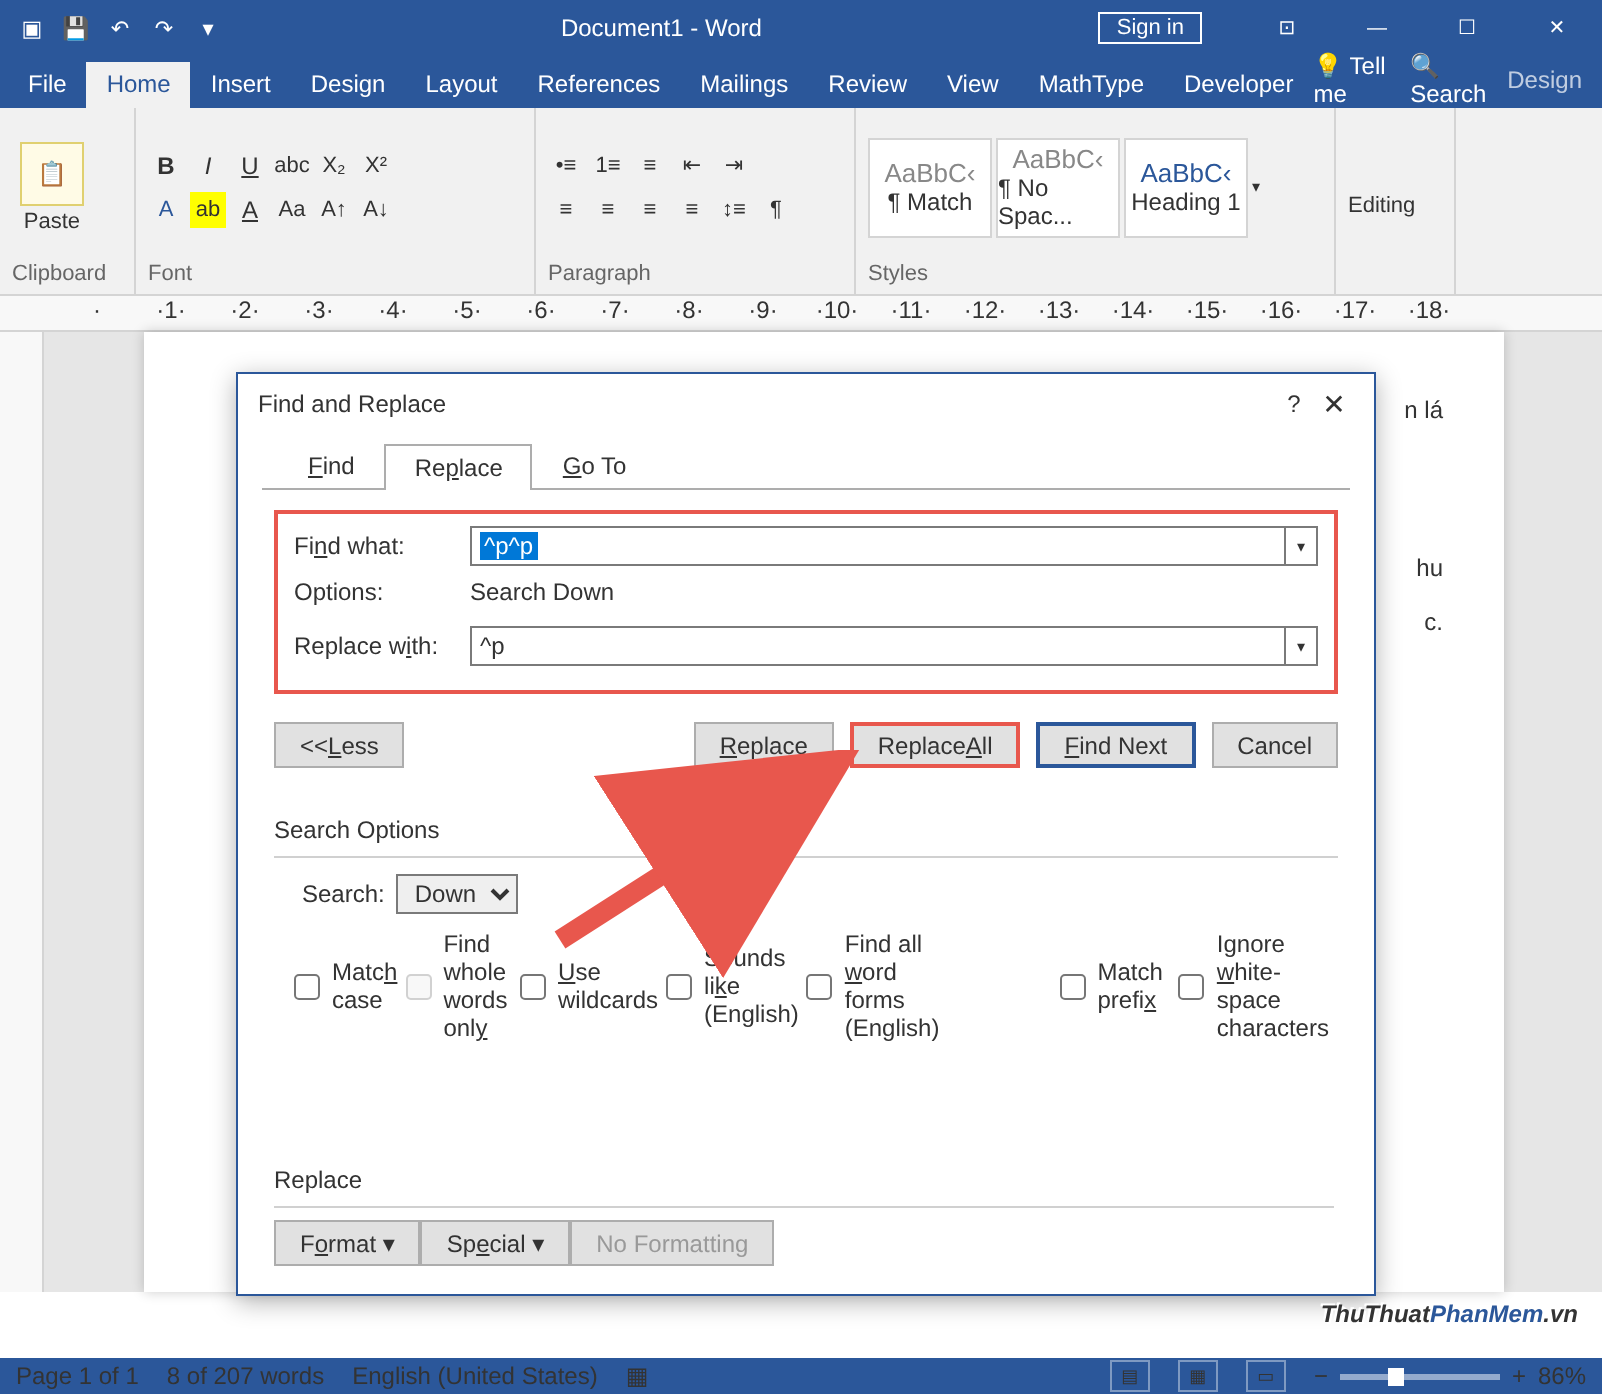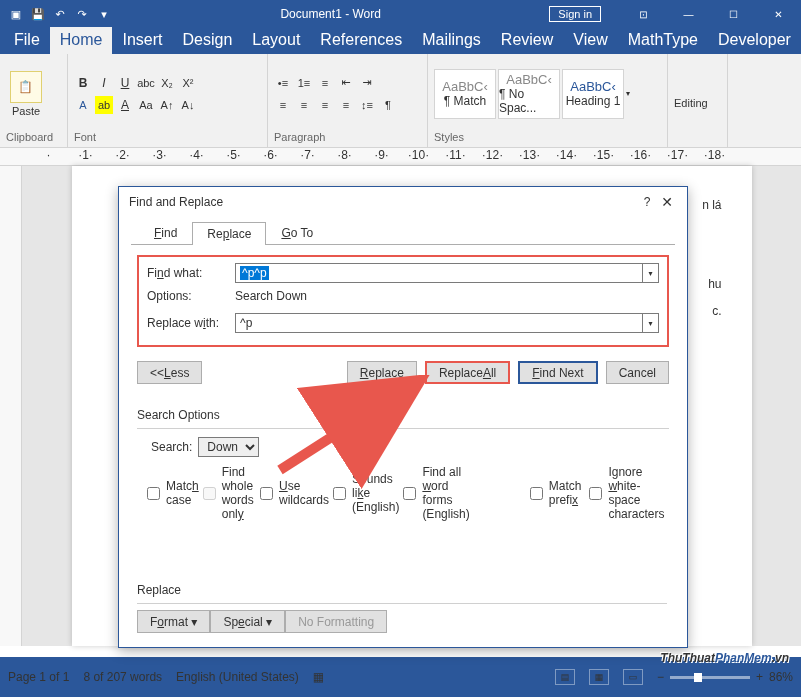--- a/index.html
+++ b/index.html
@@ -9,21 +9,21 @@
 .titlebar{height:28px;background:#2b579a;display:flex;align-items:center;color:#fff}
 .titlebar .qat{display:flex;gap:6px;padding-left:8px;align-items:center}
 .qat-icon{width:16px;height:16px;display:flex;align-items:center;justify-content:center;color:#fff;font-size:11px}
 .titlebar .title{flex:1;text-align:center;font-size:12px;color:#fff}
 .titlebar .signin{border:1px solid #fff;padding:1px 8px;color:#fff;font-size:11px;margin-right:20px}
 .winbtns{display:flex}
 .winbtn{width:45px;height:28px;display:flex;align-items:center;justify-content:center;color:#fff;font-size:10px}
 
 
 .ribbon-tabs{height:26px;background:#2b579a;display:flex;align-items:flex-end;padding-left:4px}
-.rtab{padding:4px 10px 5px;color:#fff;font-size:16px;cursor:pointer}
+.rtab{padding:4px 10px 5px;color:#fff;font-size:12px;cursor:pointer}
 .rtab.active{background:#f1f1f1;color:#2b579a}
 .ribbon-right{margin-left:auto;display:flex;align-items:center;padding-right:10px;gap:8px}
 .ribbon-right span{color:#fff;font-size:12px}
 
 
 .ribbon{height:94px;background:#f1f1f1;border-bottom:1px solid #d4d4d4;display:flex}
 .rgroup{border-right:1px solid #d4d4d4;display:flex;flex-direction:column;padding:4px 6px 2px}
 .rgroup-body{flex:1;display:flex;align-items:center;gap:4px}
 .rgroup-label{text-align:left;font-size:11px;color:#666;padding:2px 0}
 .rbtn{display:flex;flex-direction:column;align-items:center;justify-content:center;padding:2px 4px}
@@ -81,21 +81,21 @@
 .dlg-footer .row{display:flex;}
 
 
 .arrow-svg{position:absolute;left:260px;top:375px;z-index:60;pointer-events:none}
 
 
 .watermark{position:absolute;right:12px;bottom:30px;font-size:20px;font-weight:700;font-style:italic;color:#e8574d;text-shadow:1px 1px 0 #fff,-1px -1px 0 #fff;z-index:70}
 .watermark .b{color:#2b579a}
 
 
-.statusbar{position:absolute;bottom:0;left:0;right:0;height:40px;background:#2b579a;display:flex;align-items:center;padding:0 8px;color:#fff;font-size:11px;gap:14px}
+.statusbar{position:absolute;bottom:0;left:0;right:0;height:18px;background:#2b579a;display:flex;align-items:center;padding:0 8px;color:#fff;font-size:11px;gap:14px}
 .statusbar .spacer{flex:1}
 .statusbar .vbtn{width:20px;height:16px;border:1px solid rgba(255,255,255,.4);display:flex;align-items:center;justify-content:center;font-size:9px}
 .statusbar .zoom{display:flex;align-items:center;gap:6px}
 .slider{width:80px;height:3px;background:rgba(255,255,255,.5);position:relative}
 .slider .thumb{position:absolute;left:30%;top:-3px;width:8px;height:9px;background:#fff}
 
 .und{text-decoration:underline}
 </style>
 </head>
 <body>

